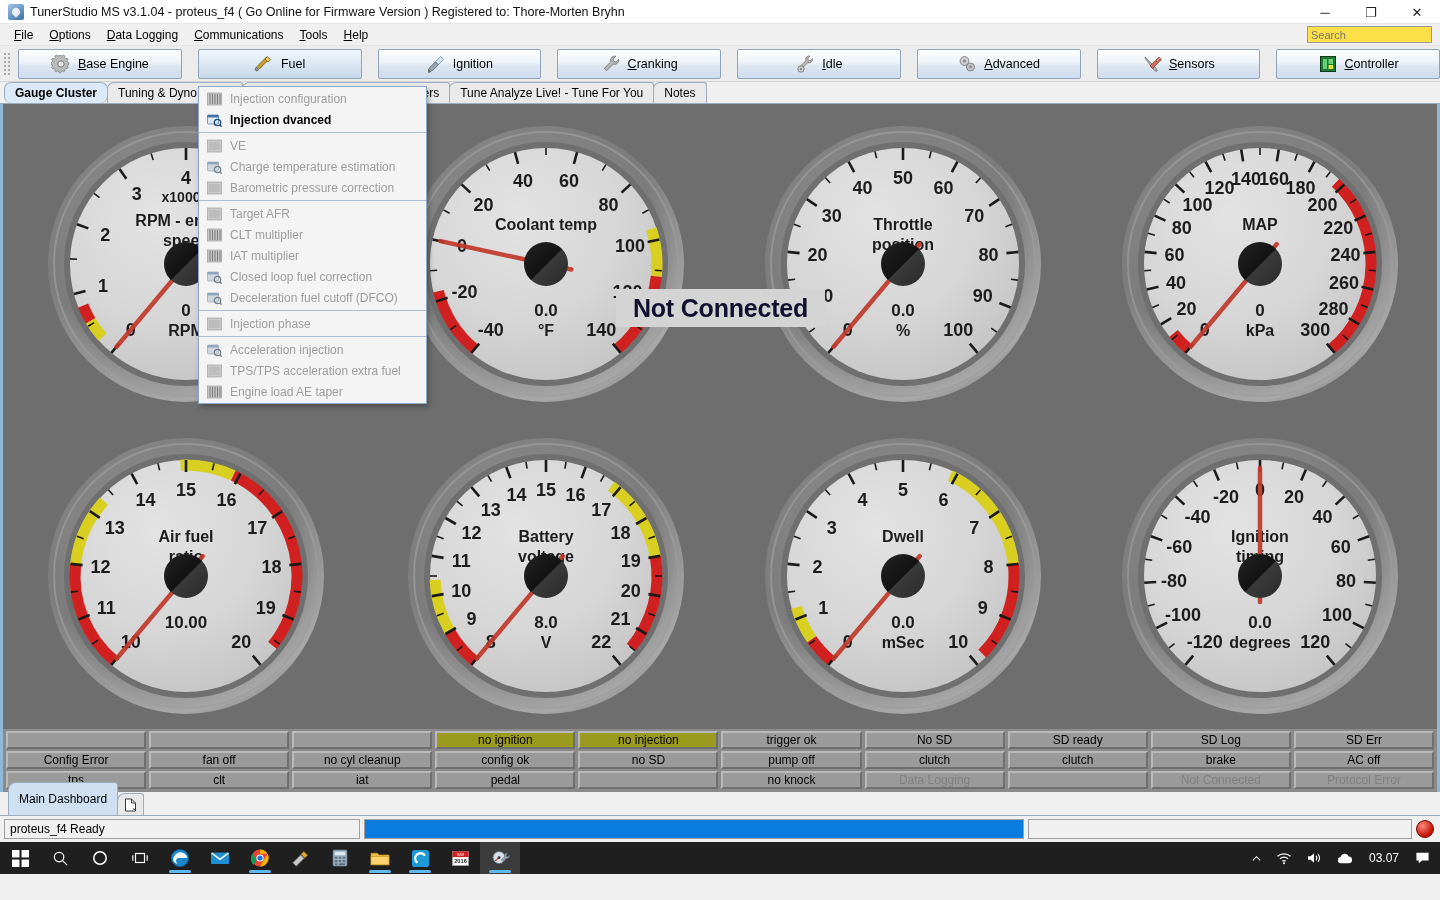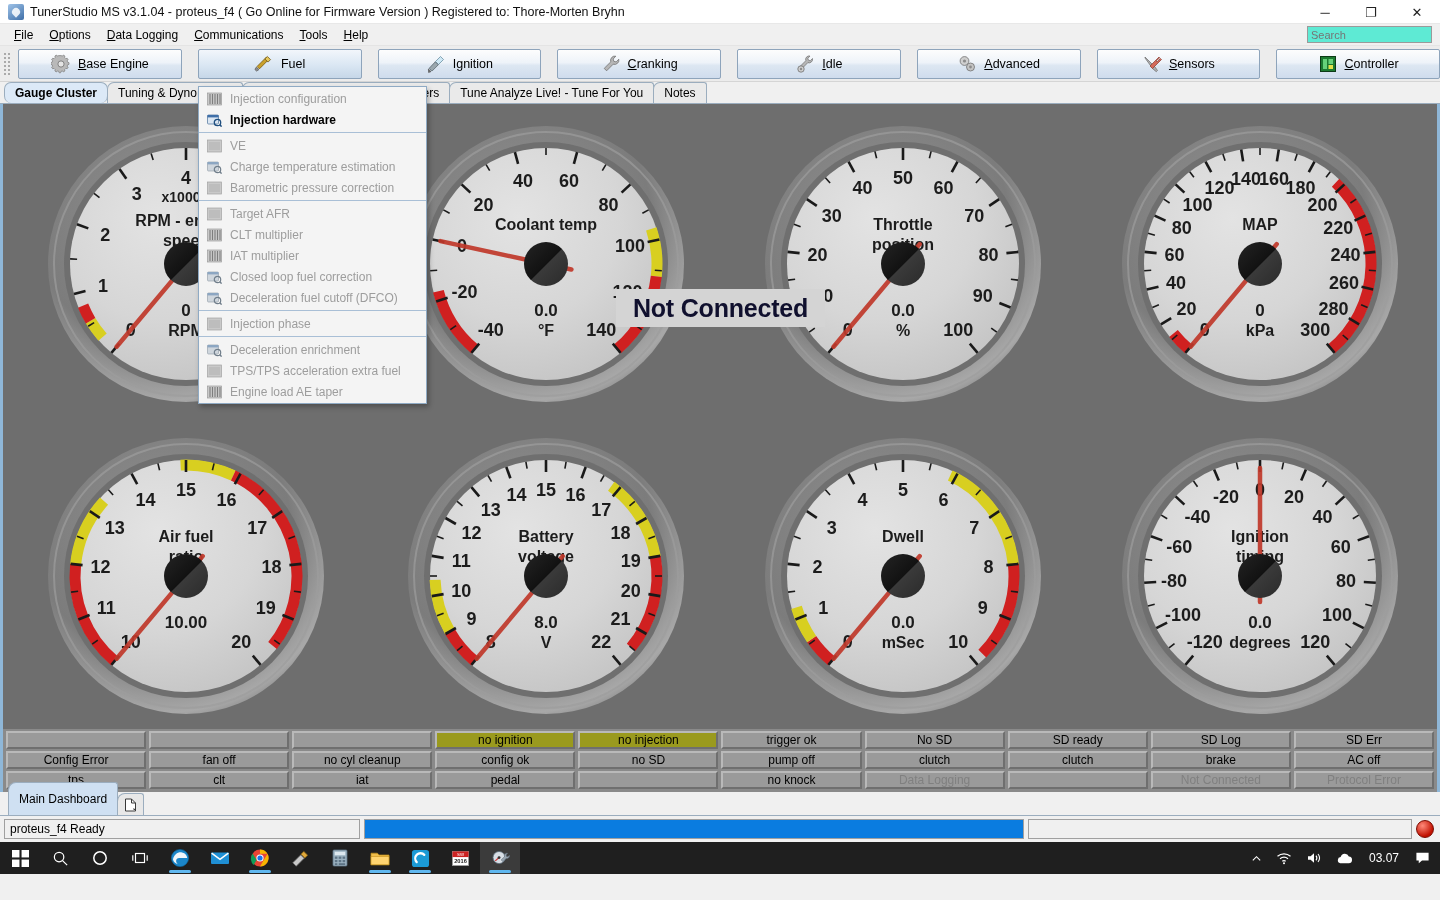--- a/index.html
+++ b/index.html
@@ -41,21 +41,21 @@
   #menubar{
     height:22px; background:#f0f0f0; display:flex; align-items:center;
     padding-left:6px; position:relative; border-bottom:1px solid #e4e4e4;
   }
   #menubar .mi{
     padding:2px 8px; font-size:12px; color:#000; cursor:default; white-space:nowrap;
   }
   #menubar .mi u{ text-decoration:underline; }
   #searchbox{
     position:absolute; right:8px; top:2px; width:125px; height:17px;
-    border:1px solid #9a9a9a; background:#5eead4; font-size:11px;
+    border:1px solid #9a9a9a; background:#fde047; font-size:11px;
     padding:0 3px; color:#777; font-family:"Liberation Sans",sans-serif;
   }
 
   
   #toolbar{
     height:36px; background:#ececec; display:flex; align-items:center;
     padding:2px 0 2px 18px; gap:16px; position:relative;
     border-bottom:1px solid #d5d5d5;
   }
   #toolbar:before{
@@ -1066,21 +1066,21 @@
       </svg>
       <span>Injection configuration</span>
     </div>
     <div class="mrow enabled">
       <svg class="micon" viewBox="0 0 15 14">
         <rect x="0.5" y="2" width="11" height="9" rx="1" fill="#dbe6f2" stroke="#5d7fa3" stroke-width=".8"></rect>
         <rect x="0.5" y="2" width="11" height="2.4" fill="#3f6fa8"></rect>
         <circle cx="10.5" cy="9.5" r="3.2" fill="none" stroke="#1f4f7f" stroke-width="1.3"></circle>
         <path d="M12.8 11.8L14.6 13.6" stroke="#1f4f7f" stroke-width="1.5"></path>
       </svg>
-      <span>Injection hardware</span>
+      <span>Injection dvanced</span>
     </div>
     <div class="msep"></div>
     <div class="mrow">
       <svg class="micon" viewBox="0 0 15 14">
         <rect x="0.5" y="1" width="14" height="12" fill="#c9c9c9" stroke="#a2a2a2" stroke-width=".7"></rect>
         <rect x="2" y="3" width="11" height="8" fill="#bdbdbd"></rect>
       </svg>
       <span>VE</span>
     </div>
     <div class="mrow">
@@ -1152,21 +1152,21 @@
       <span>Injection phase</span>
     </div>
     <div class="msep"></div>
     <div class="mrow">
       <svg class="micon" viewBox="0 0 15 14">
         <rect x="0.5" y="2" width="11" height="9" rx="1" fill="#cfd6dd" stroke="#9aa4ad" stroke-width=".7"></rect>
         <rect x="0.5" y="2" width="11" height="2.4" fill="#8ca6c2"></rect>
         <circle cx="10.5" cy="9.5" r="3.2" fill="none" stroke="#6f7d8a" stroke-width="1.2"></circle>
         <path d="M12.8 11.8L14.6 13.6" stroke="#6f7d8a" stroke-width="1.4"></path>
       </svg>
-      <span>Deceleration enrichment</span>
+      <span>Acceleration injection</span>
     </div>
     <div class="mrow">
       <svg class="micon" viewBox="0 0 15 14">
         <rect x="0.5" y="1" width="14" height="12" fill="#c9c9c9" stroke="#a2a2a2" stroke-width=".7"></rect>
         <rect x="2" y="3" width="11" height="8" fill="#bdbdbd"></rect>
       </svg>
       <span>TPS/TPS acceleration extra fuel</span>
     </div>
     <div class="mrow">
       <svg class="micon" viewBox="0 0 15 14">

